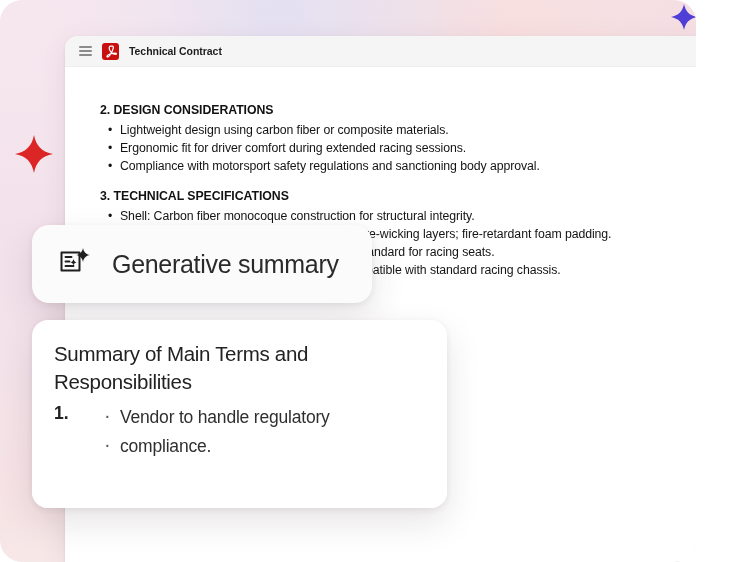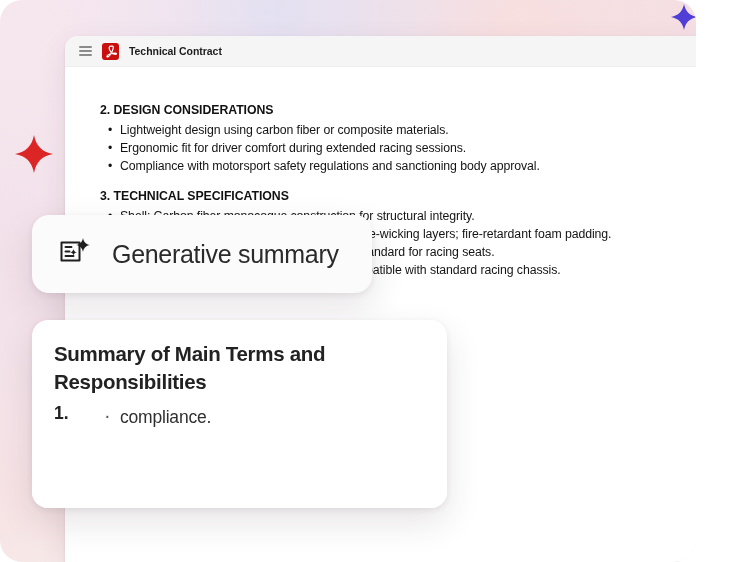--- a/index.html
+++ b/index.html
@@ -89,21 +89,21 @@
   }
   ul.doc-list li::before {
     content:"•";
     position:absolute; left:8px; top:0;
     color:#141414;
   }
 
   
   #gen-card {
     position:absolute;
-    left:32px; top:215px;
+    left:32px; top:225px;
     width:340px; height:78px;
     background:#fbfbfb;
     border-radius:17px;
     box-shadow:0 2px 6px rgba(70,50,60,.09), 0 14px 34px rgba(70,50,60,.13);
     display:flex; align-items:center;
     padding-left:24px; gap:20px;
     z-index:5;
   }
   #gen-card-label {
     font-size:25px;
@@ -117,21 +117,21 @@
     left:32px; top:320px;
     width:415px; height:188px;
     background:#ffffff;
     border-radius:16px;
     box-shadow:0 2px 6px rgba(70,50,60,.09), 0 14px 34px rgba(70,50,60,.13);
     overflow:hidden;
     z-index:6;
   }
   #sum-inner { padding:20px 22px 0 22px; position:relative; }
   #sum-title {
-    font-size:20.5px; font-weight:bold; color:#222;
+    font-size:20.5px; font-weight:normal; color:#222;
     line-height:28px; letter-spacing:-0.3px;
     margin-bottom:7px;
   }
   .sum-ol { list-style:none; }
   .sum-ol > li { position:relative; padding-left:28px; }
   .sum-num {
     position:absolute; left:0; top:0;
     font-size:17.5px; font-weight:bold; color:#222;
   }
   .sum-item-head {
@@ -226,20 +226,21 @@
     <span id="gen-card-label">Generative summary</span>
   </div>
 
   <div id="sum-panel">
     <div id="sum-inner">
       <div id="sum-title">Summary of Main Terms and Responsibilities</div>
       <ol class="sum-ol">
         <li>
           <span class="sum-num">1.</span>
           <ul class="sum-sub">
+            <li>Vendor to handle regulatory</li>
             <li>compliance.</li>
           </ul>
         </li>
       </ol>
     </div>
     <div id="sum-fade"></div>
   </div>
 
 </div>
 

